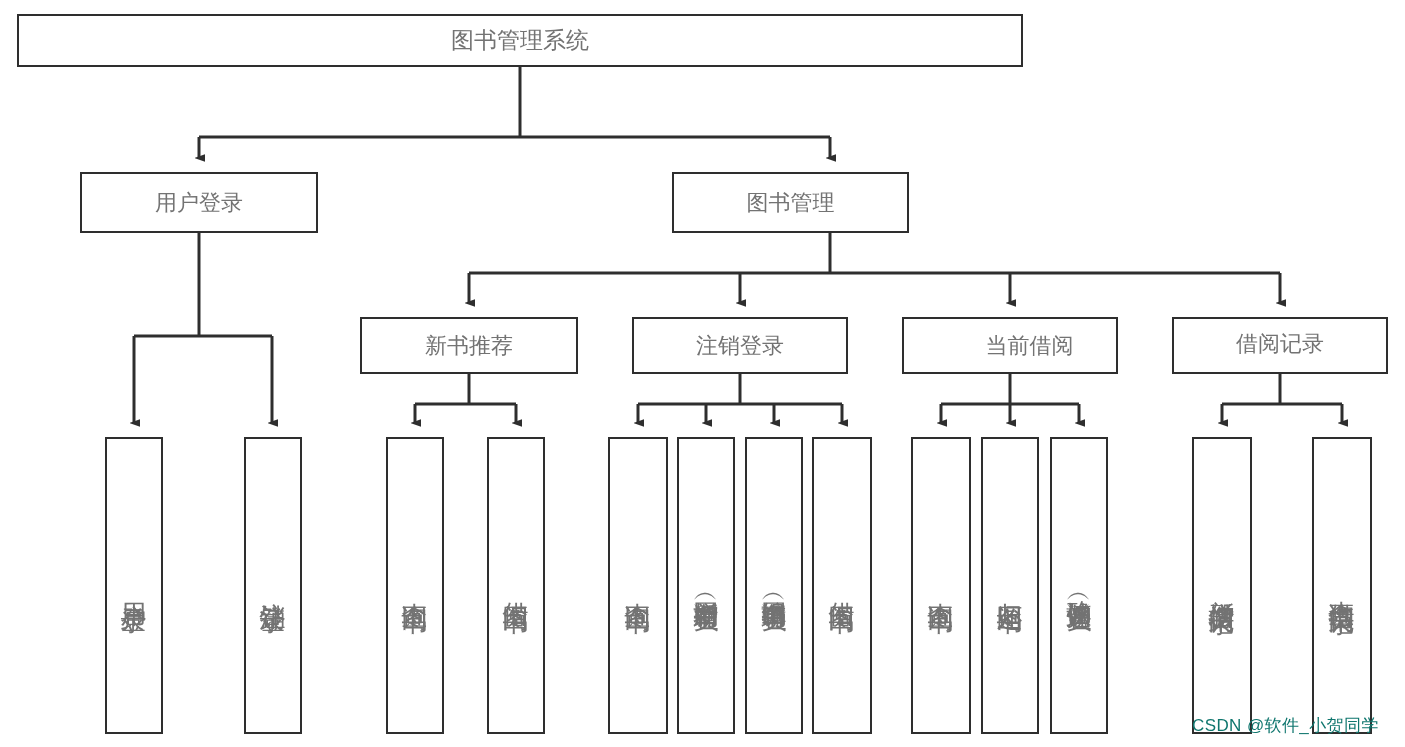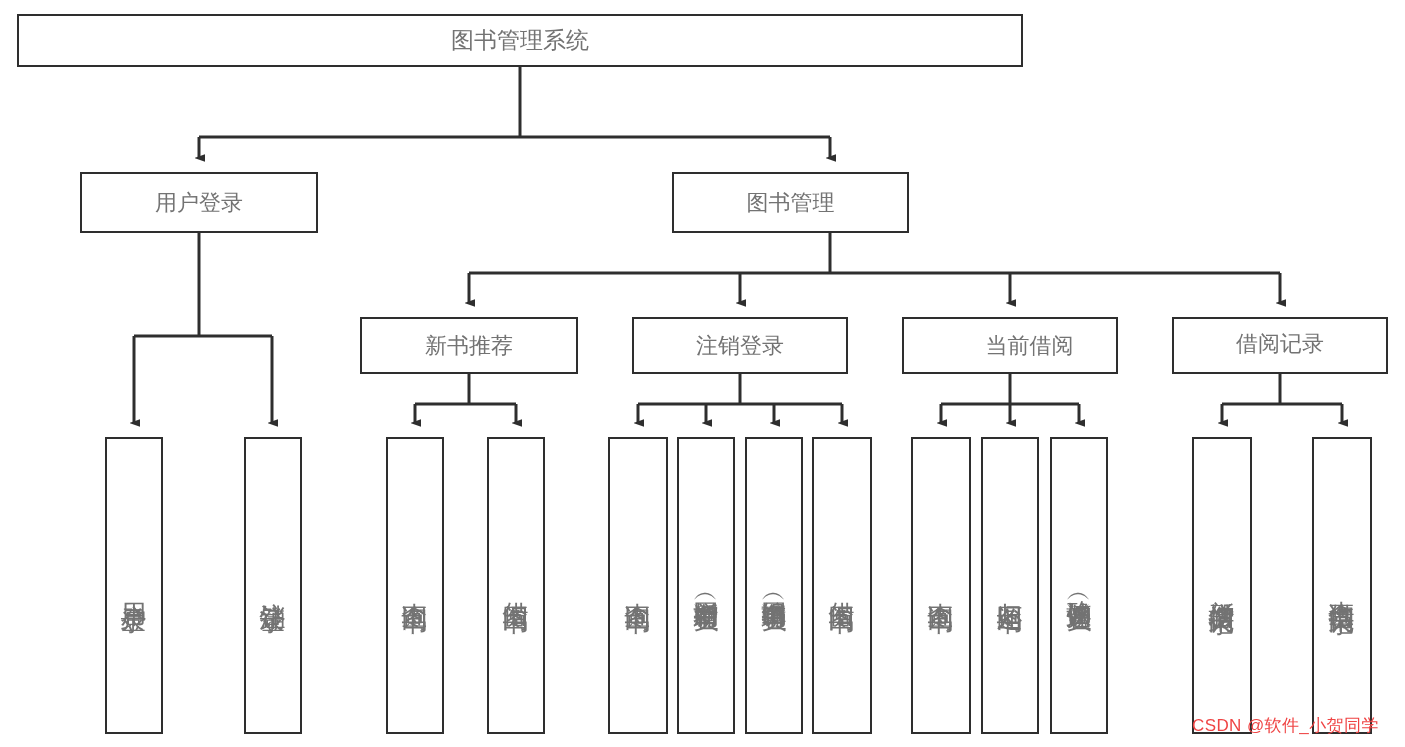--- a/index.html
+++ b/index.html
@@ -60,21 +60,21 @@
   }
   .node.v.long .label {
     font-size: 25px;
     letter-spacing: 1px;
   }
   .watermark {
     position: absolute;
     left: 1192px;
     top: 714px;
     font-size: 17px;
-    color: #ef4444;
+    color: #0f766e;
     white-space: nowrap;
     letter-spacing: 0.4px;
   }
 </style>
 </head>
 <body>
 
 <div id="canvas">
 
   <svg class="edges" viewBox="0 0 1405 747" xmlns="http://www.w3.org/2000/svg">

